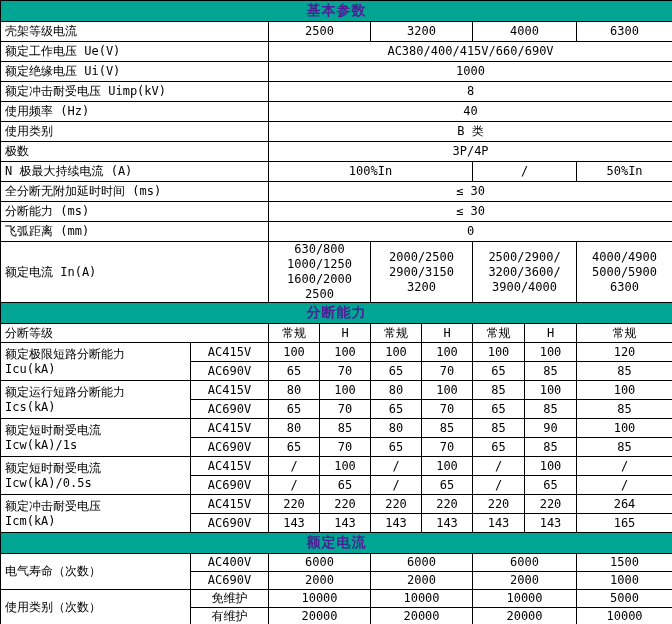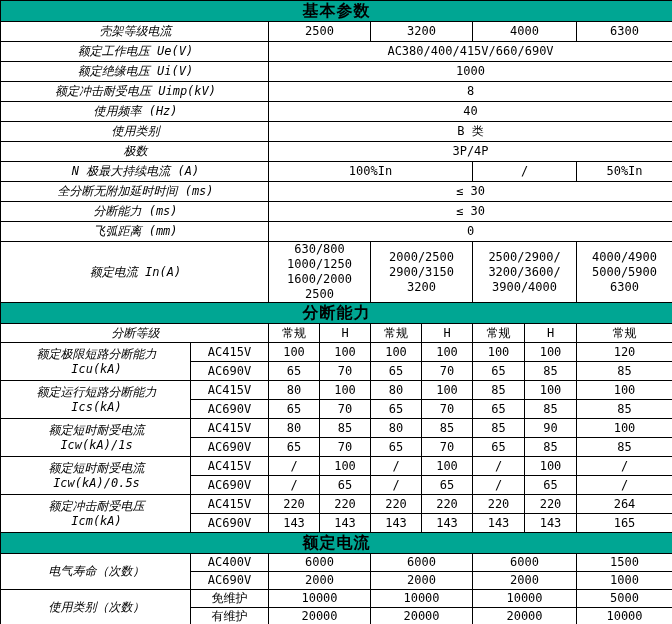--- a/index.html
+++ b/index.html
@@ -7,25 +7,25 @@
   table.spec{
     border-collapse:collapse;table-layout:fixed;width:672px;
     font-family:"DejaVu Sans Mono","Liberation Mono",monospace;
     font-size:12px;color:#000000;background:#ffffff;
   }
   .spec td,.spec th{
     border:1px solid #000000;padding:0 2px;text-align:center;
     vertical-align:middle;overflow:hidden;line-height:1.25;
   }
   th.sec{
-    background:#00A693;color:#000000;font-size:16px;font-weight:bold;
+    background:#00A693;color:#4c1d95;font-size:14px;font-weight:bold;
     height:20px;font-family:"Liberation Sans","DejaVu Sans",sans-serif;
     letter-spacing:1px;
   }
-  td.lab{text-align:center;padding-left:4px;font-style:italic;}
+  td.lab{text-align:left;padding-left:4px;}
   .ml{white-space:pre-line;}
   tr.rb td{height:19px;}      
   tr.tall td{height:59px;}    
   tr.rk td{height:18px;}      
   tr.rl td{height:17px;}      
 </style>
 </head>
 <body>
 
 <div class="page">

